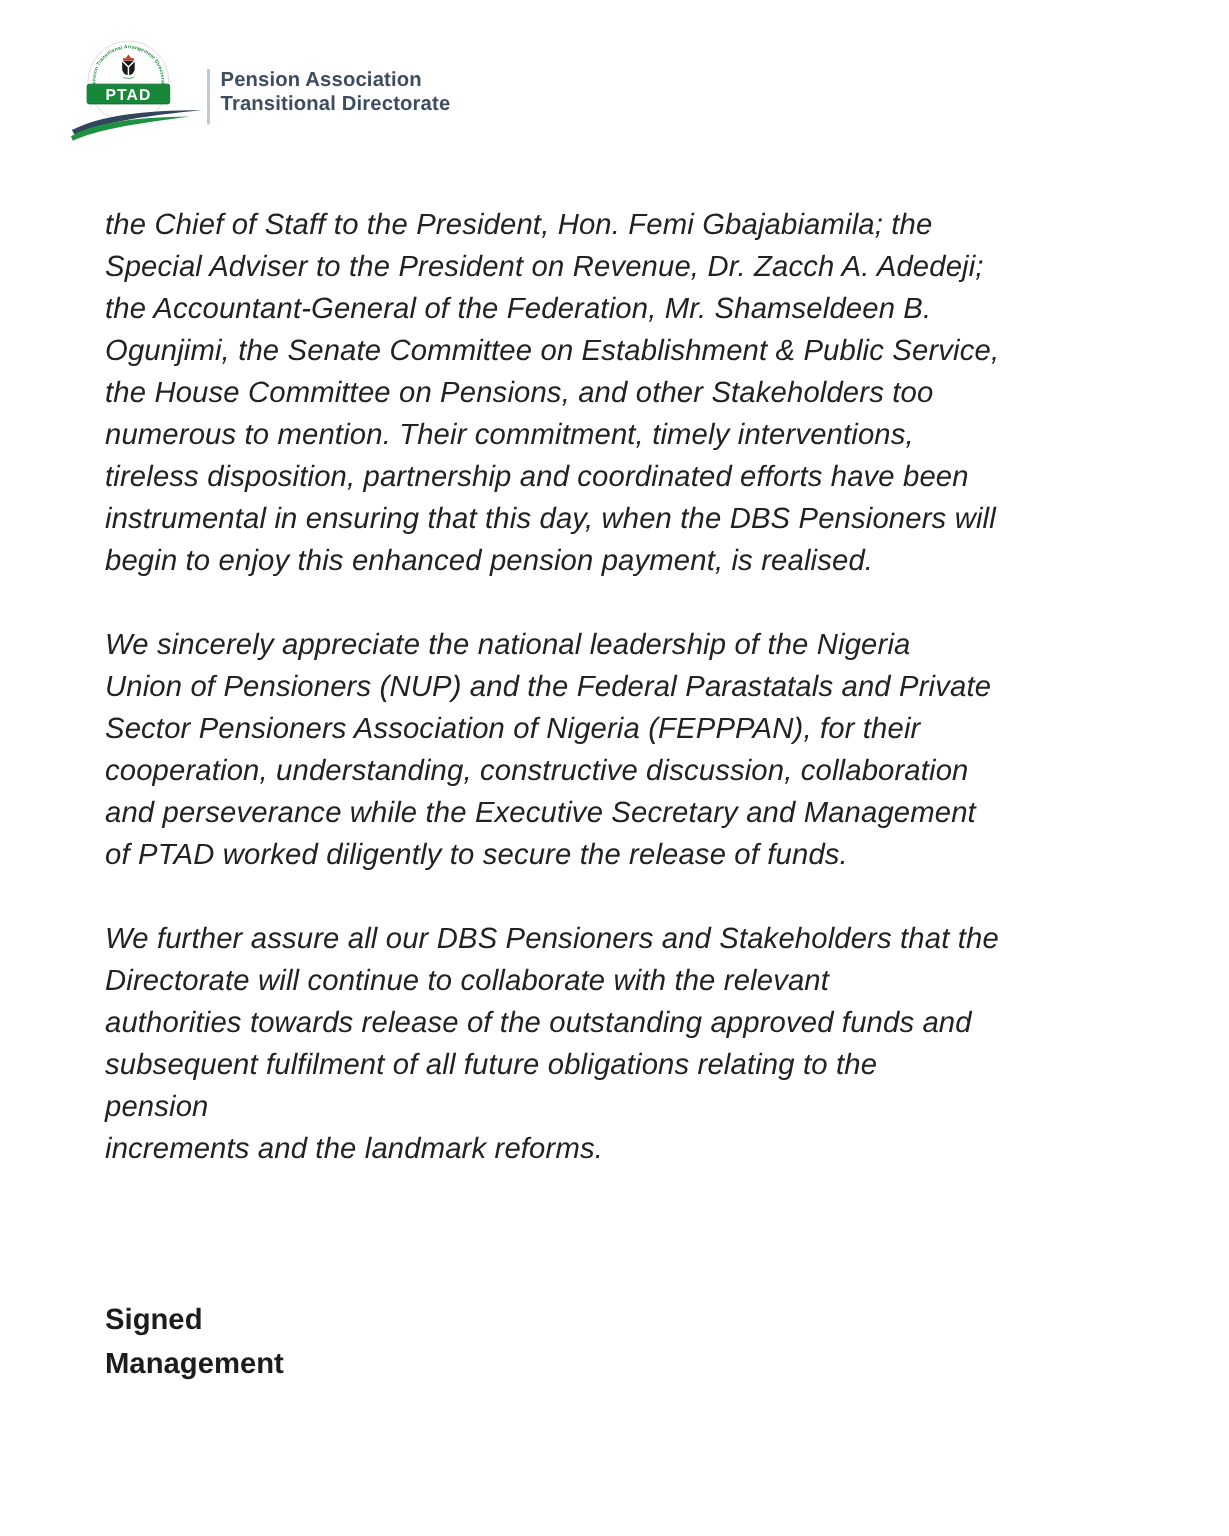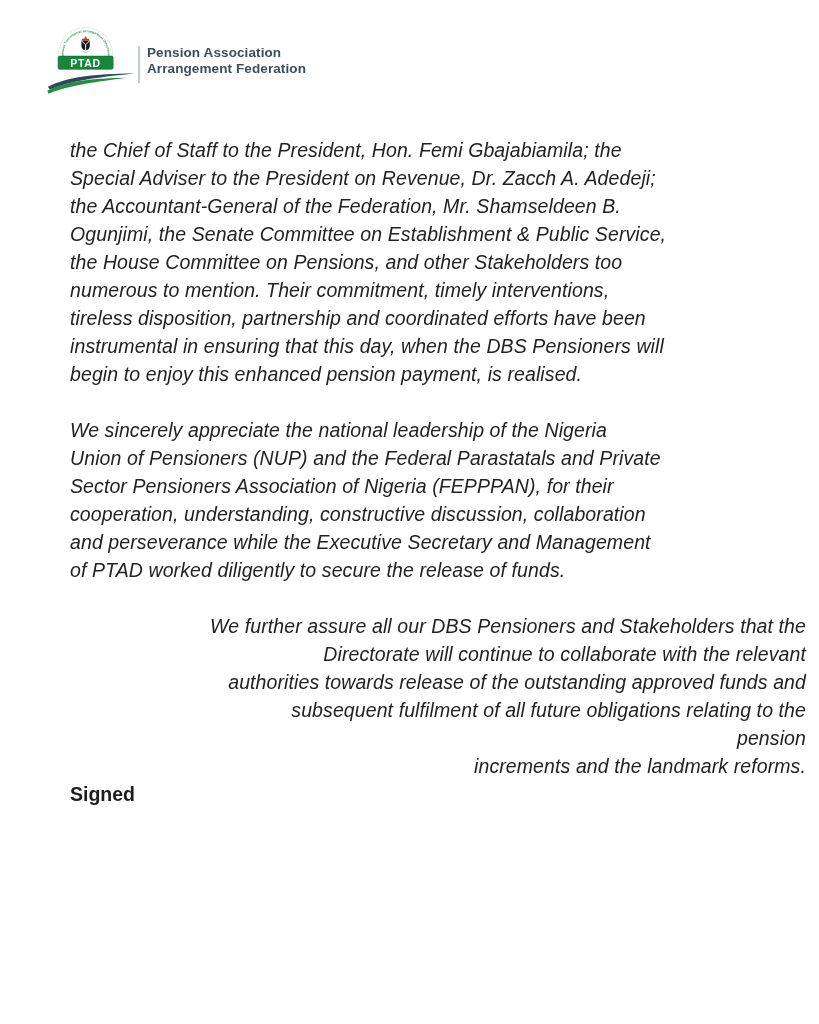--- a/index.html
+++ b/index.html
@@ -46,22 +46,23 @@
   }
   .doc-paragraph {
     font-size: 19.5px;
     line-height: 28px;
     color: #222222;
     white-space: pre-line;
     margin-bottom: 28px;
     letter-spacing: 0.1px;
     font-style: italic;
   }
-  .doc-paragraph:last-of-type { margin-bottom: 0; text-align: right; }
+  .doc-paragraph:last-of-type { margin-bottom: 0; }
   .signature-block {
+    margin-top: 86px;
     font-size: 19.5px;
     line-height: 29px;
     font-weight: 700;
     color: #1c1c1c;
   }
 </style>
 </head>
 <body>
 
 <div class="page">
@@ -91,21 +92,21 @@
       <text x="66" y="74.5" text-anchor="middle" font-size="17.5" font-weight="700" fill="#ffffff" letter-spacing="1.2" font-family="Liberation Sans, sans-serif">PTAD</text>
 
       <path d="M 3,108 C 36,92 80,86 148,86 C 84,92 40,99 6,113 Z" fill="#31455c"></path>
       <path d="M 2,115 C 28,100 70,94 135,93 C 72,101 30,108 4,120 Z" fill="#1f9140"></path>
     </svg>
 
     <div class="logo-divider"></div>
 
     <div class="wordmark">
       <div>Pension Association</div>
-      <div>Arrangement Federation</div>
+      <div>Transitional Directorate</div>
     </div>
   </header>
 
   <main class="doc-main">
     <p class="doc-paragraph">the Chief of Staff to the President, Hon. Femi Gbajabiamila;  the
 Special Adviser to the President on Revenue, Dr. Zacch A. Adedeji;
 the Accountant-General of the Federation, Mr. Shamseldeen B.
 Ogunjimi, the Senate Committee on Establishment &amp; Public Service,
 the House Committee on Pensions, and other Stakeholders too
 numerous to mention. Their commitment, timely interventions,
@@ -120,16 +121,17 @@
 of PTAD worked diligently to secure the release of funds.</p>
     <p class="doc-paragraph">We further assure all our DBS Pensioners and Stakeholders that the
 Directorate will continue to collaborate with the relevant
 authorities towards release of the outstanding approved funds and
 subsequent fulfilment of all future obligations relating to the
 pension
 increments and the landmark reforms.</p>
 
     <div class="signature-block">
       <div>Signed</div>
+      <div>Management</div>
     </div>
   </main>
 
 </div>
 
 </body></html>

